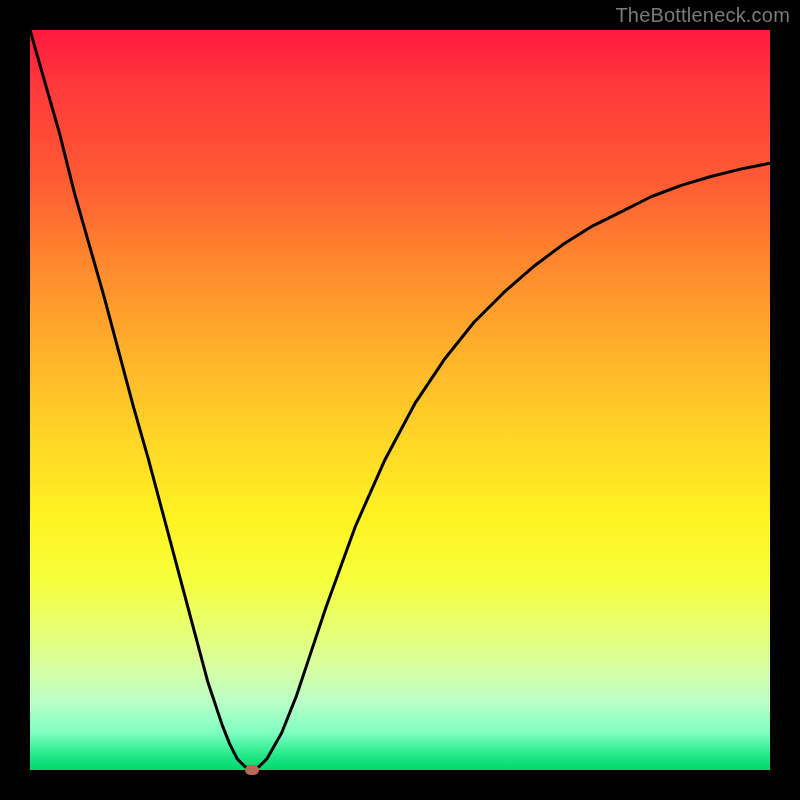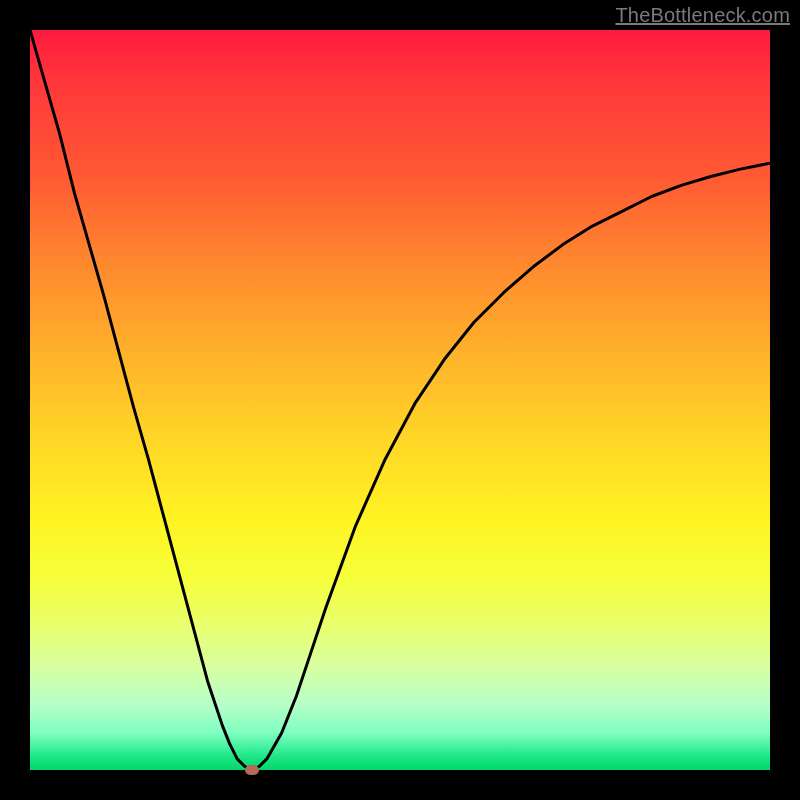--- a/index.html
+++ b/index.html
@@ -42,21 +42,20 @@
       #00d86a 100%);
   }
   .watermark {
     position: absolute;
     top: 4px;
     right: 10px;
     color: #7a7a7a;
     font-size: 20px;
     letter-spacing: 0.2px;
     user-select: none;
-    text-decoration: underline;
   }
   svg.curve {
     position: absolute;
     left: 0;
     top: 0;
     width: 740px;
     height: 740px;
   }
   .marker {
     position: absolute;

